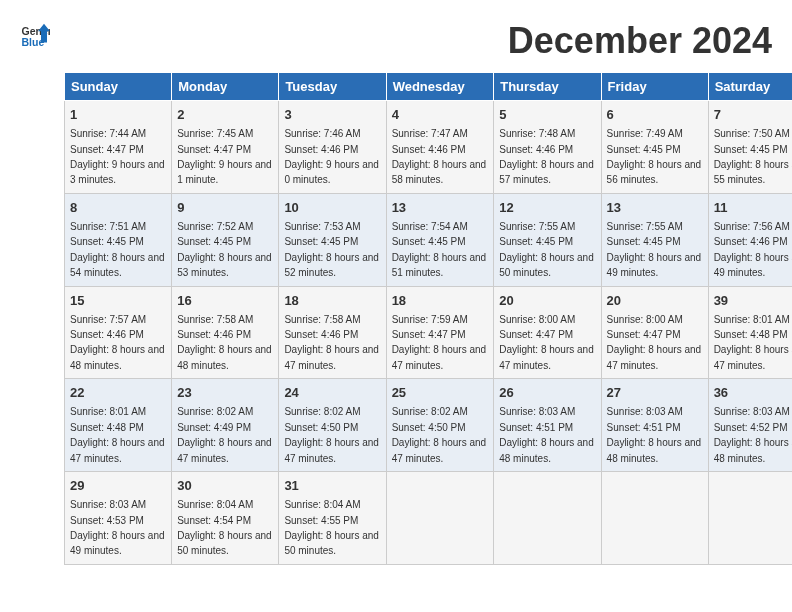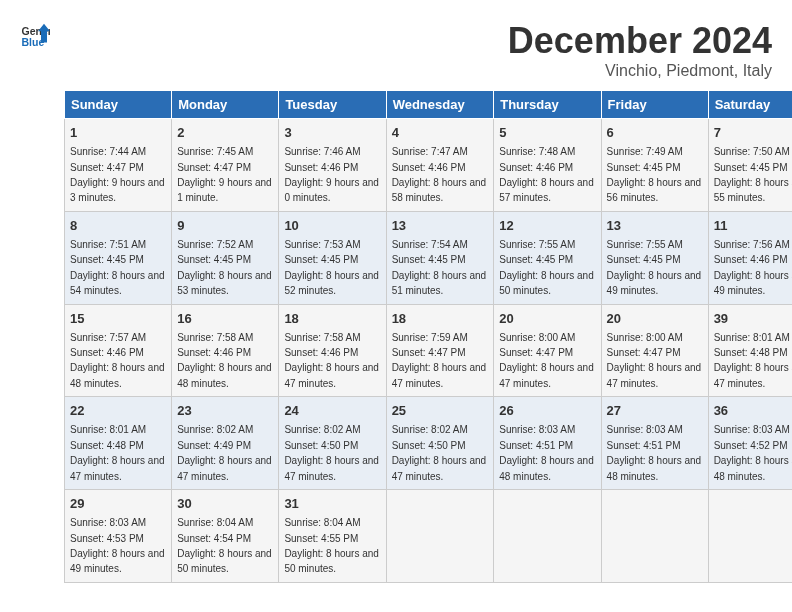--- a/index.html
+++ b/index.html
@@ -19,21 +19,21 @@
     .logo {
       display: flex;
       align-items: center;
       gap: 4px;
     }
     .logo-icon {
       width: 30px;
       height: 30px;
     }
     .title-block {
-      text-align: right;
+      text-align: center;
     }
     .month-title {
       font-size: 36px;
       font-weight: bold;
       color: #333;
     }
     .location {
       font-size: 16px;
       color: #555;
     }
@@ -87,21 +87,20 @@
 <div class="header">
   <div class="logo">
     <svg class="logo-icon" viewBox="0 0 40 40">
       <text x="2" y="20" font-size="14" font-weight="bold" fill="#333">General</text>
       <text x="2" y="34" font-size="14" font-weight="bold" fill="#1a6cb8">Blue</text>
       <polygon points="32,5 40,15 36,15 36,30 28,30 28,15 24,15" fill="#1a6cb8"></polygon>
     </svg>
   </div>
   <div class="title-block">
     <div class="month-title">December 2024</div>
-    <div class="location">Vinchio, Piedmont, Italy</div>
   </div>
 </div>
 
 <table>
   <thead>
     <tr>
       <th>Sunday</th>
       <th>Monday</th>
       <th>Tuesday</th>
       <th>Wednesday</th>

